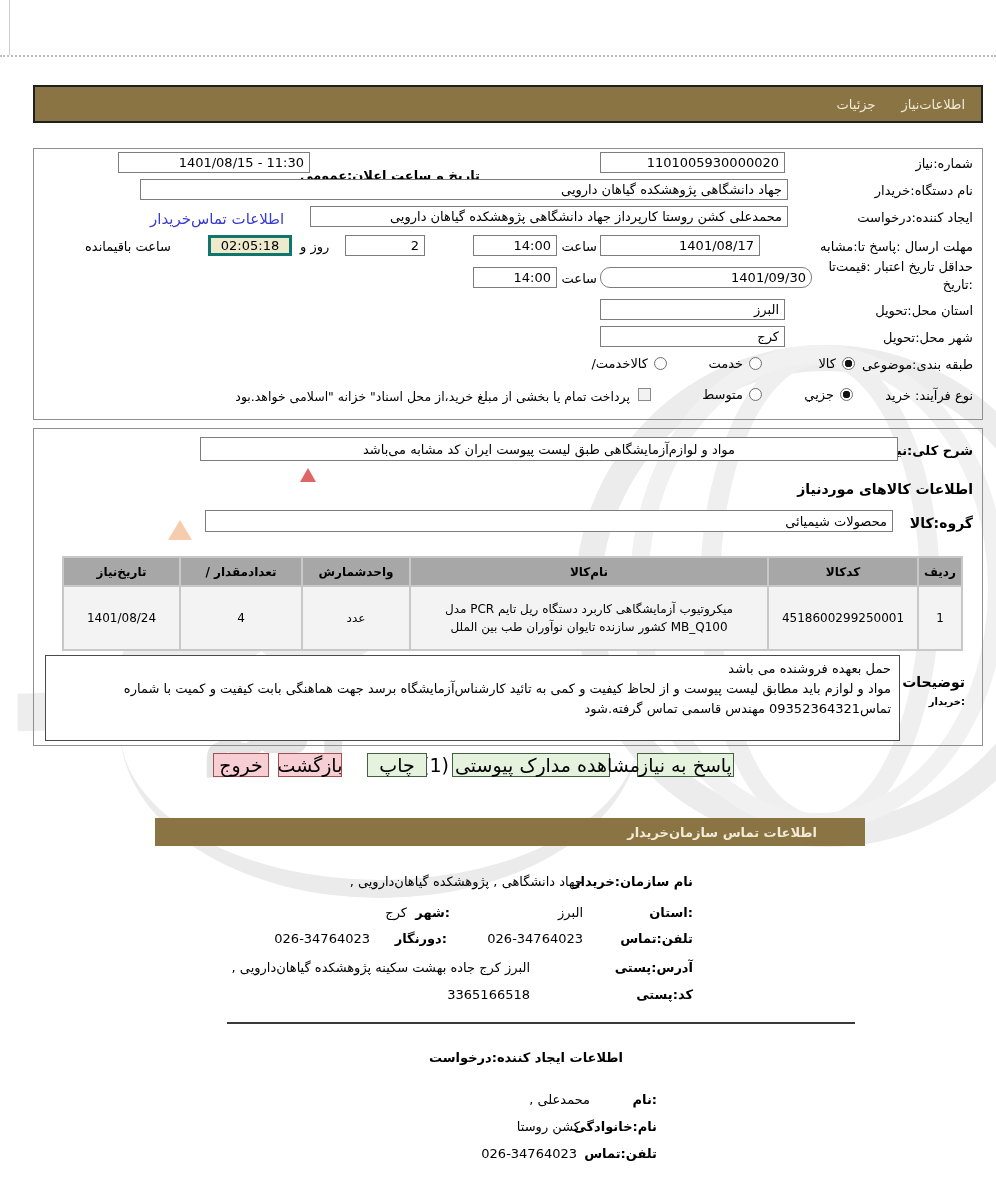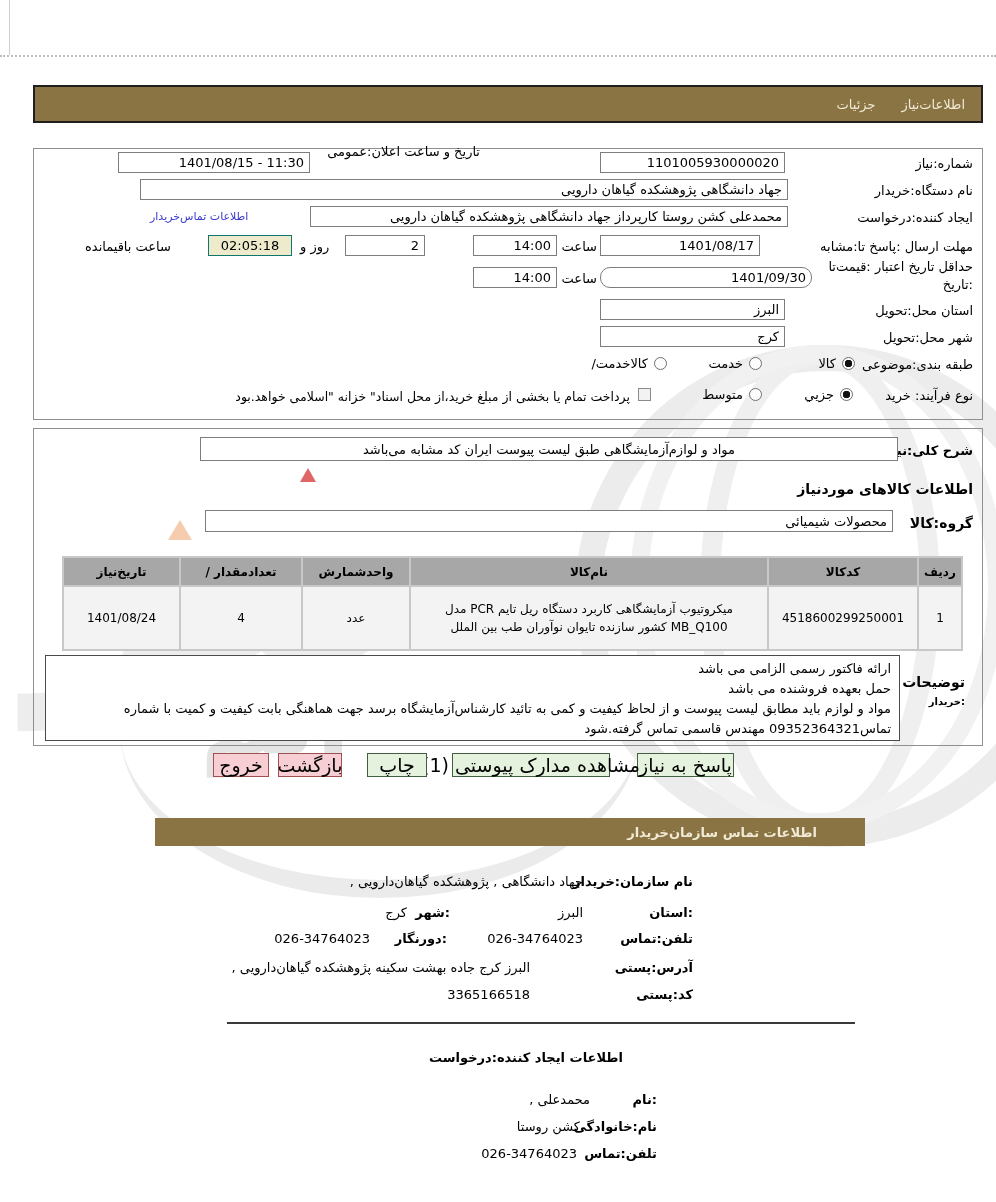--- a/index.html
+++ b/index.html
@@ -10,23 +10,23 @@
   }
   .abs{position:absolute}
   .lbl{font-size:13px;white-space:nowrap}
   .b{font-weight:bold}
   .inp{
     box-sizing:border-box;background:#fff;border:1px solid #7d7d7d;
     height:21px;font-size:13px;display:flex;align-items:center;
     padding:0 5px;white-space:nowrap;overflow:hidden;
   }
   .inp.center{justify-content:center}
-  .link{font-size:11px;color:#3a3ace;white-space:nowrap;cursor:pointer}
+  .link{font-size:15px;color:#3a3ace;white-space:nowrap;cursor:pointer}
   .hl{
-    box-sizing:border-box;background:#eeeacc;border:1px solid #0f766e;
+    box-sizing:border-box;background:#eeeacc;border:3px solid #0f766e;
     height:21px;font-size:13px;display:flex;align-items:center;justify-content:center;
   }
   .radio{box-sizing:border-box;width:13px;height:13px;border:1px solid #6f6f6f;border-radius:50%;
     background:#fdfdfd;display:inline-block;flex:0 0 auto}
   .radio.sel{background:radial-gradient(circle at 50% 50%, #111 0 3.5px, #fdfdfd 4px)}
   .checkbox{box-sizing:border-box;width:13px;height:13px;border:1px solid #8a8a8a;background:#f2f2f2}
   .pair{display:flex;align-items:center;gap:6px;font-size:13px;white-space:nowrap}
   .box{box-sizing:border-box;border:1px solid #8f8f8f;background:transparent}
   .bar{
     box-sizing:border-box;background:#8a7444;color:#f1ead5;
@@ -73,21 +73,21 @@
 
 <div class="abs bar" style="left:33px;top:85px;width:950px;height:38px;border:2px solid #1f1f1f;padding:0 16px;gap:26px;">
   <span>اطلاعات‌نیاز</span>
   <span>جزئیات</span>
 </div>
 
 <div class="abs box" style="left:33px;top:148px;width:950px;height:272px;"></div>
 
 <div class="abs lbl" style="right:23px;top:156px;">شماره:نیاز</div>
 <div class="abs inp" style="left:600px;top:152px;width:185px;">1101005930000020</div>
-<div class="abs lbl" style="right:516px;top:144px;">تاریخ و ساعت اعلان:عمومی</div>
+<div class="abs lbl" style="right:516px;top:168px;font-weight:bold;">تاریخ و ساعت اعلان:عمومی</div>
 <div class="abs inp" style="left:118px;top:152px;width:192px;">11:30 - 1401/08/15</div>
 
 <div class="abs lbl" style="right:23px;top:183px;">نام دستگاه:خریدار</div>
 <div class="abs inp" style="left:140px;top:179px;width:648px;">جهاد دانشگاهی پژوهشکده گیاهان دارویی</div>
 
 <div class="abs lbl" style="right:23px;top:210px;">ایجاد کننده:درخواست</div>
 <div class="abs inp" style="left:310px;top:206px;width:478px;">محمدعلی کشن روستا کارپرداز جهاد دانشگاهی پژوهشکده گیاهان دارویی</div>
 <div class="abs link" style="left:150px;top:210px;">اطلاعات تماس‌خریدار</div>
 
 <div class="abs lbl" style="right:23px;top:239px;">مهلت ارسال :پاسخ تا:مشابه</div>
@@ -162,21 +162,20 @@
     <div class="td w3" style="padding:0 10px;">میکروتیوب آزمایشگاهی کاربرد دستگاه ریل تایم PCR مدل MB_Q100 کشور سازنده تایوان نوآوران طب بین الملل</div>
     <div class="td w4">عدد</div>
     <div class="td w5">4</div>
     <div class="td w6">1401/08/24</div>
   </div>
 </div>
 
 <div class="abs lbl b" style="right:31px;top:674px;font-size:14px;">توضیحات</div>
 <div class="abs lbl b" style="right:31px;top:696px;font-size:10px;">:خریدار</div>
 <div class="abs notes" style="left:45px;top:655px;width:855px;height:86px;">
-  <div>ارائه فاکتور رسمی الزامی می باشد</div>
   <div>حمل بعهده فروشنده می باشد</div>
   <div>مواد و لوازم باید مطابق لیست پیوست و از لحاظ کیفیت و کمی به تائید کارشناس‌آزمایشگاه برسد جهت هماهنگی بابت کیفیت و کمیت با شماره تماس09352364321 مهندس قاسمی تماس گرفته.شود</div>
 </div>
 
 <div class="abs btn green" style="left:637px;top:753px;width:97px;">پاسخ به نیاز</div>
 <div class="abs btn green" style="left:452px;top:753px;width:158px;">مشاهده مدارک پیوستی (1)</div>
 <div class="abs btn green" style="left:367px;top:753px;width:60px;">چاپ</div>
 <div class="abs btn pink" style="left:278px;top:753px;width:64px;">بازگشت</div>
 <div class="abs btn pink" style="left:213px;top:753px;width:56px;">خروج</div>
 

